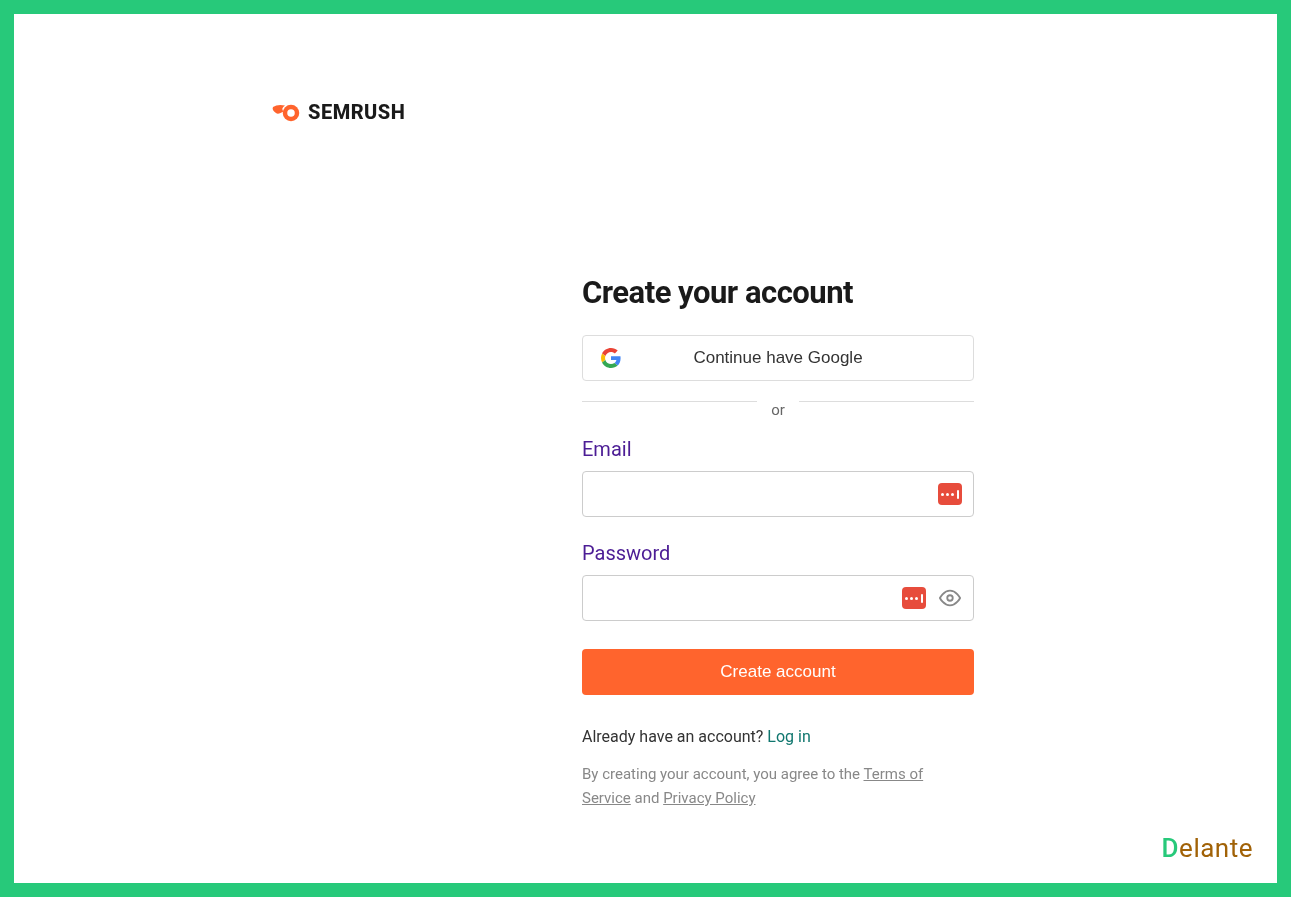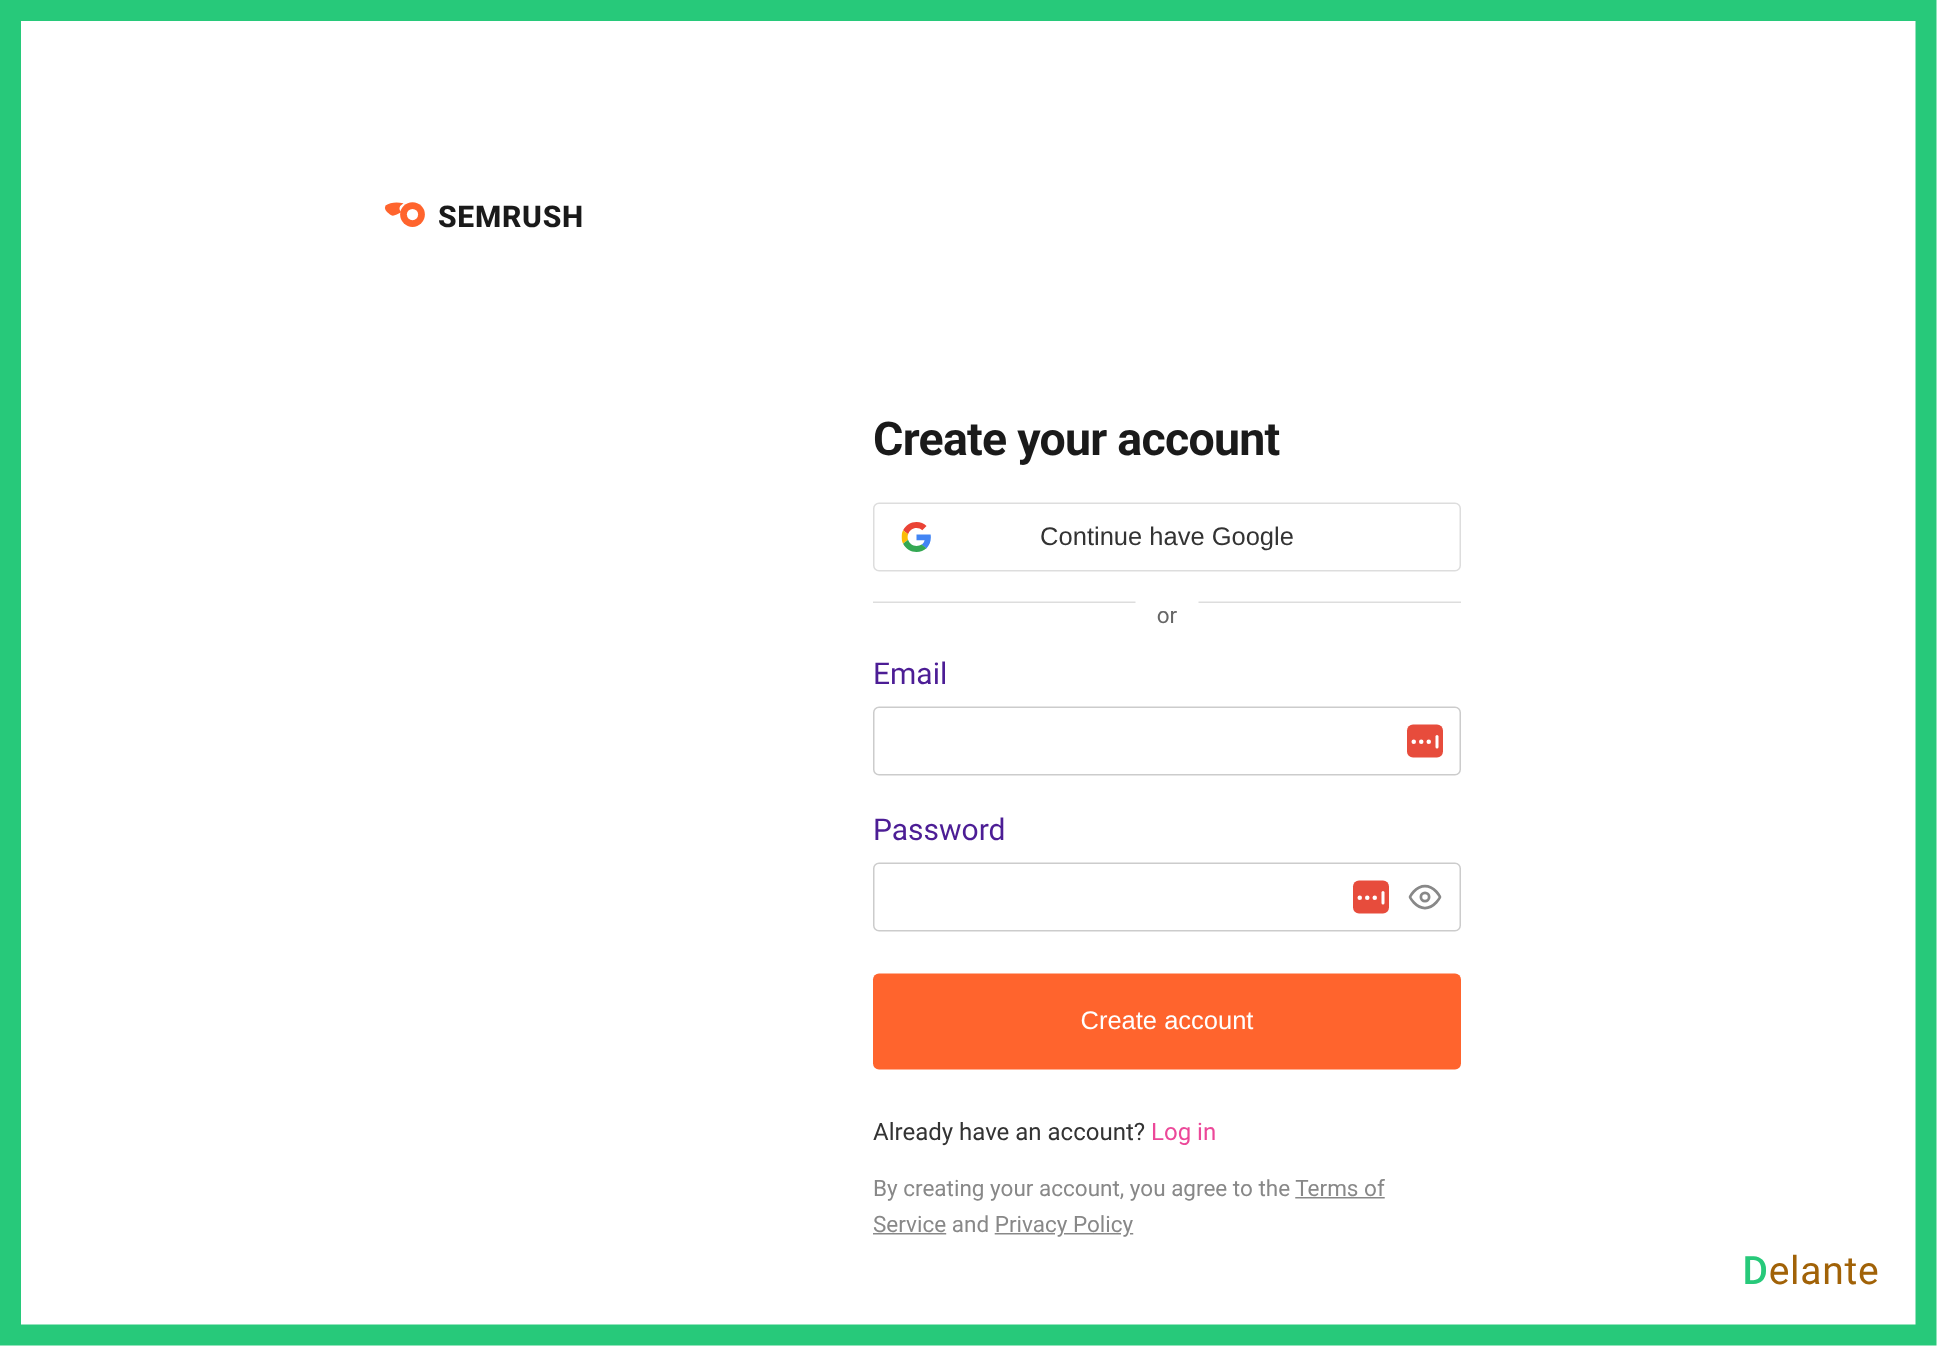--- a/index.html
+++ b/index.html
@@ -17,25 +17,24 @@
     .outer-frame {
       width: 1291px;
       height: 897px;
       border: 14px solid #27c97a;
       background: #fff;
       position: relative;
     }
     .logo-area {
       position: absolute;
       top: 86px;
-      left: 240px;
-      display: flex;
-      align-items: flex-start;
+      left: 256px;
+      display: flex;
+      align-items: flex-end;
       gap: 8px;
-      margin-top: 32px;
     }
     .logo-flame {
       width: 30px;
       height: 22px;
     }
     .logo-text {
       font-weight: 800;
       font-size: 20px;
       letter-spacing: 0.5px;
       color: #1a1a1a;
@@ -152,36 +151,36 @@
       width: 24px;
       height: 24px;
       cursor: pointer;
       color: #888;
       display: flex;
       align-items: center;
       justify-content: center;
     }
     .create-btn {
       width: 100%;
-      height: 64px;
+      height: 46px;
       background: #ff642d;
       color: #fff;
       border: none;
       border-radius: 4px;
       font-size: 17px;
       cursor: pointer;
       margin-top: 4px;
     }
     .login-row {
       margin-top: 32px;
       font-size: 16px;
       color: #333;
     }
     .login-link {
-      color: #ec4899;
+      color: #0f766e;
       text-decoration: none;
       cursor: pointer;
     }
     .terms-row {
       margin-top: 16px;
       font-size: 15px;
       color: #888;
       line-height: 1.6;
     }
     .terms-link {

